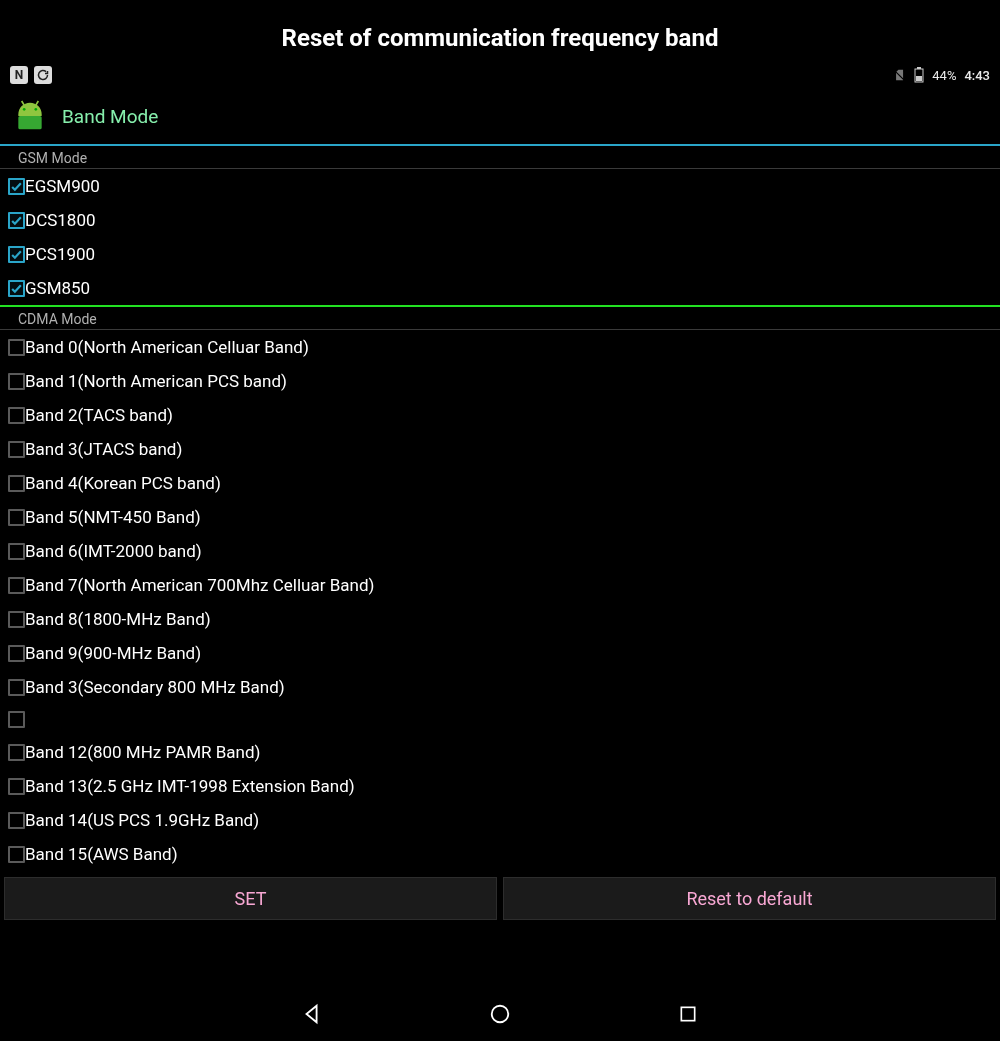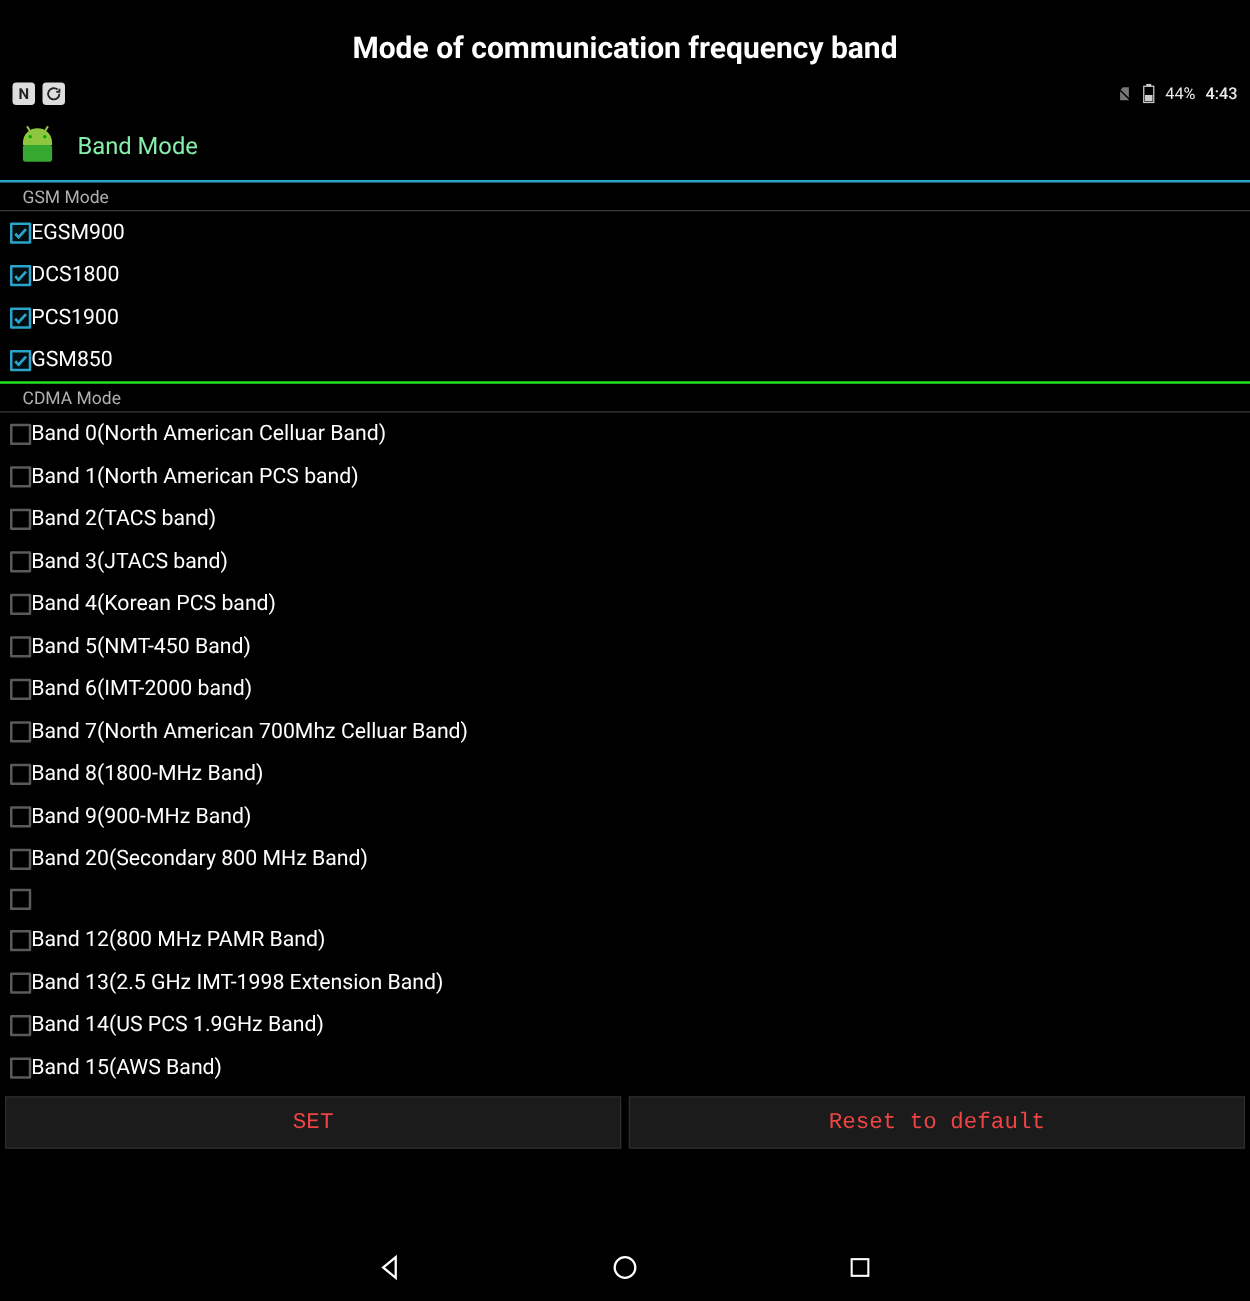--- a/index.html
+++ b/index.html
@@ -67,26 +67,25 @@
   .button-row {
     display: flex;
     gap: 6px;
     padding: 0 4px;
     margin-top: 6px;
   }
   .btn {
     flex: 1;
     background: #1b1b1b;
     border: 1px solid #2d2d2d;
-    color: #ef4444;
+    color: #f9a8d4;
     font-size: 18px;
     padding: 10px 0;
     text-align: center;
     cursor: pointer;
-    font-family: Liberation Mono, monospace;
   }
   .nav-bar {
     position: absolute;
     bottom: 0; left: 0; right: 0;
     height: 56px;
     background: #000;
     border-top: 1px solid #000;
     display: flex;
     align-items: center;
     justify-content: center;
@@ -97,21 +96,21 @@
     border-top:1px solid #000;
   }
   .nav-btn { color:#fff; width:28px; height:28px; display:flex;align-items:center;justify-content:center; }
   .battery-pct { font-size:13px; }
   .clock { font-size:13px; font-weight:500; }
   .status-sim svg, .status-batt svg { display:block; }
 </style>
 </head>
 <body>
 
-<div class="page-title">Mode of communication frequency band</div>
+<div class="page-title">Reset of communication frequency band</div>
 
 <div class="status-bar">
   <div class="status-left">
     <span class="status-icon-box">N</span>
     <span class="status-icon-box">
       <svg width="12" height="12" viewBox="0 0 24 24" fill="none" stroke="#222" stroke-width="3">
           <path d="M21 12a9 9 0 1 1-3-6.7"></path>
           <path d="M21 4v5h-5"></path>
         </svg>
     </span>
@@ -221,21 +220,21 @@
     <div class="list-item">
       <span class="checkbox"></span>
       <span>Band 8(1800-MHz Band)</span>
     </div>
     <div class="list-item">
       <span class="checkbox"></span>
       <span>Band 9(900-MHz Band)</span>
     </div>
     <div class="list-item">
       <span class="checkbox"></span>
-      <span>Band 20(Secondary 800 MHz Band)</span>
+      <span>Band 3(Secondary 800 MHz Band)</span>
     </div>
     <div class="list-item">
       <span class="checkbox"></span>
     </div>
     <div class="list-item">
       <span class="checkbox"></span>
       <span>Band 12(800 MHz PAMR Band)</span>
     </div>
     <div class="list-item">
       <span class="checkbox"></span>

